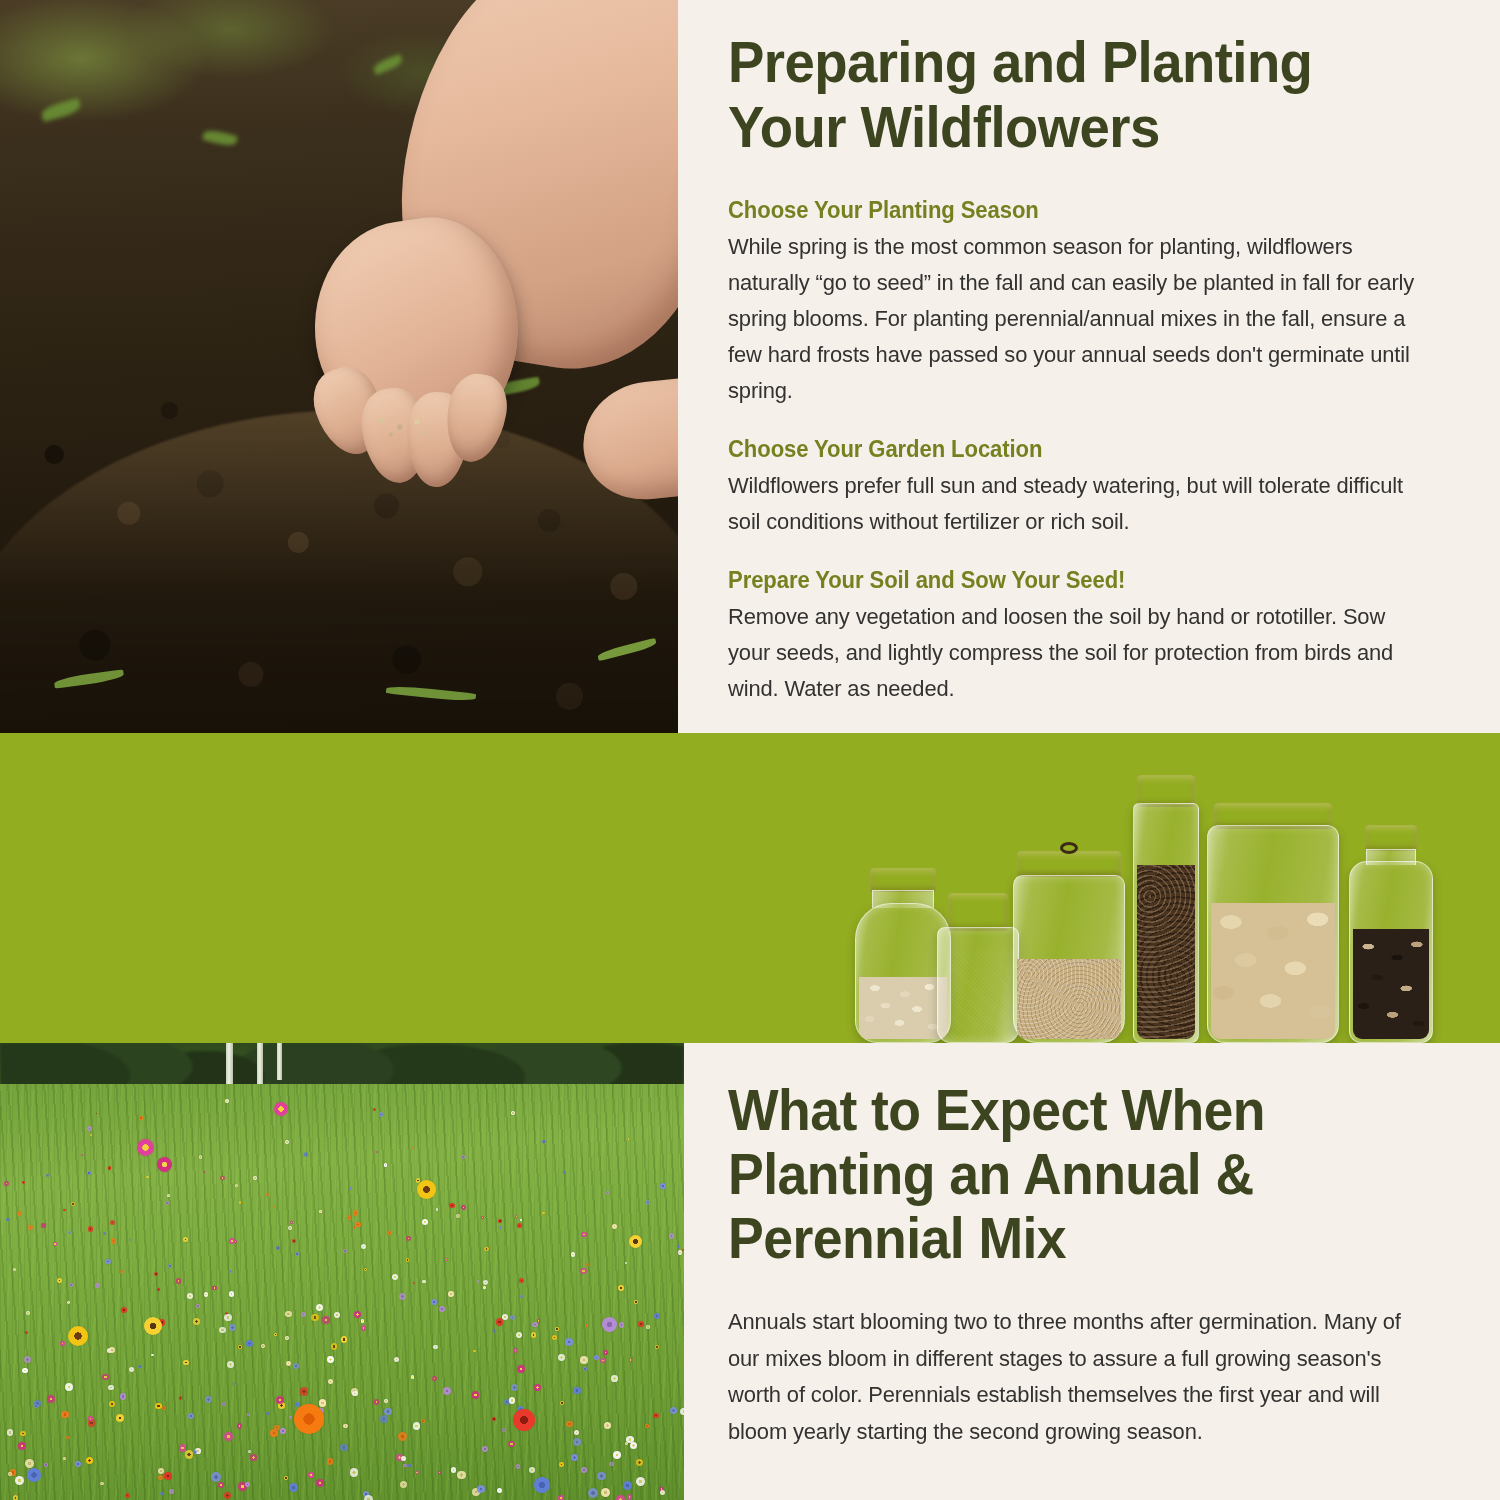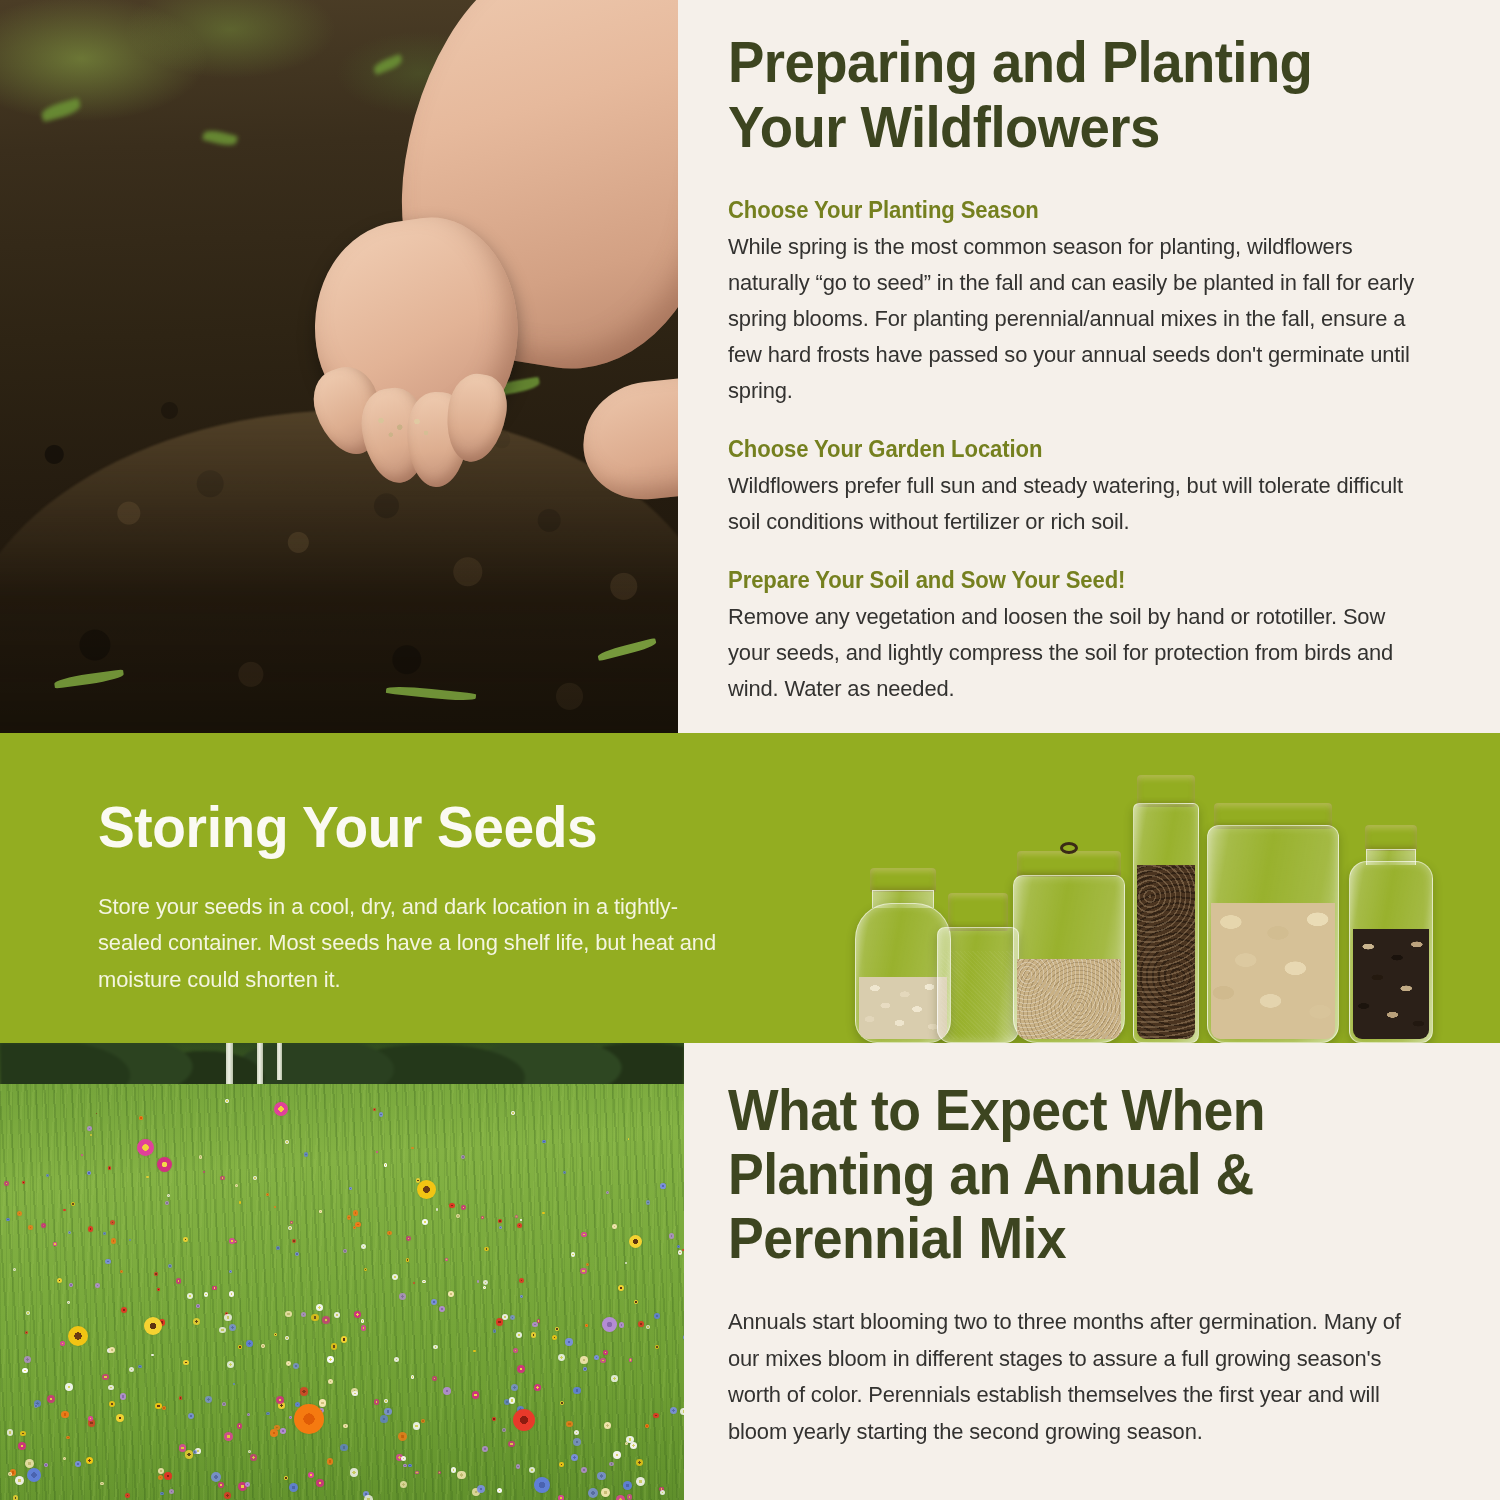--- a/index.html
+++ b/index.html
@@ -357,24 +357,20 @@
       <h3 class="h3">Choose Your Garden Location</h3>
       <p class="body">Wildflowers prefer full sun and steady watering, but will tolerate difficult soil conditions without fertilizer or rich soil.</p>
 
       <h3 class="h3">Prepare Your Soil and Sow Your Seed!</h3>
       <p class="body">Remove any vegetation and loosen the soil by hand or rototiller. Sow your seeds, and lightly compress the soil for protection from birds and wind. Water as needed.</p>
     </div>
   </section>
 
   <section class="sec-store">
 
-    <div class="store-txt">
-      <h2 class="h1-white">Storing Your Seeds</h2>
-      <p class="body-white">Store your seeds in a cool, dry, and dark location in a tightly-sealed container. Most seeds have a long shelf life, but heat and moisture could shorten it.</p>
-    </div>
 
     <figure class="jars-wrap">
 
       <div class="jar" style="left:10px; width:96px; height:175px;">
         <div class="cork" style="top:0; width:66px; height:24px;"></div>
         <div class="neck" style="top:22px; width:62px; height:18px;"></div>
         <div class="glass" style="height:140px; border-radius:36px 36px 22px 22px;">
           <div class="fill s-white" style="height:62px;"></div>
         </div>
       </div>

